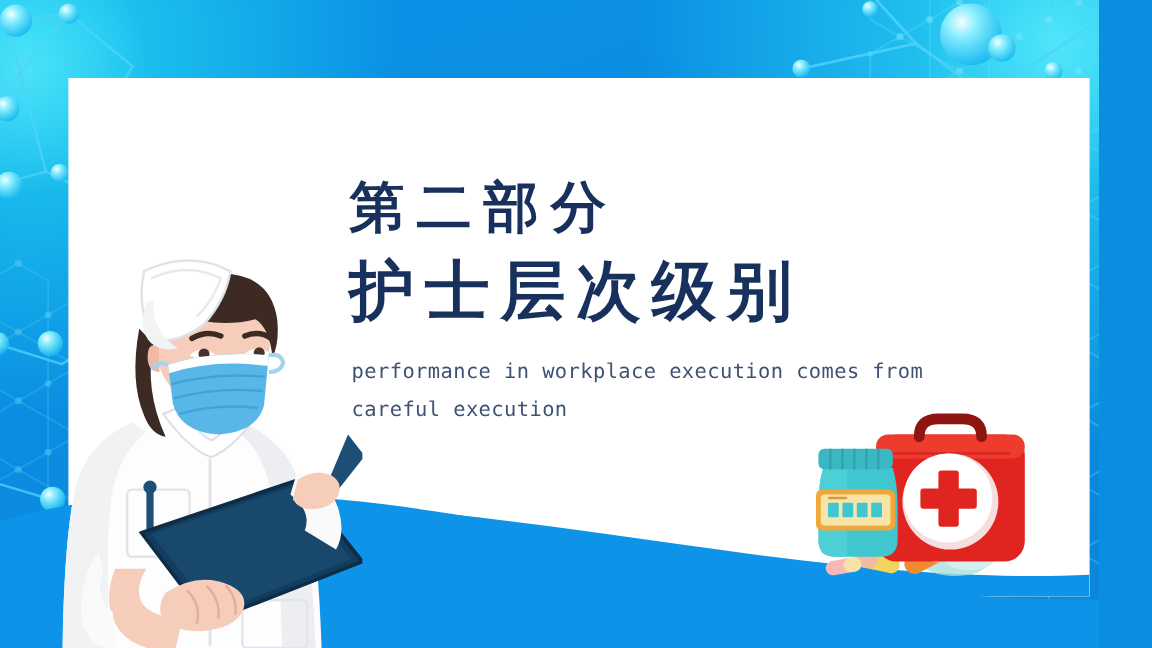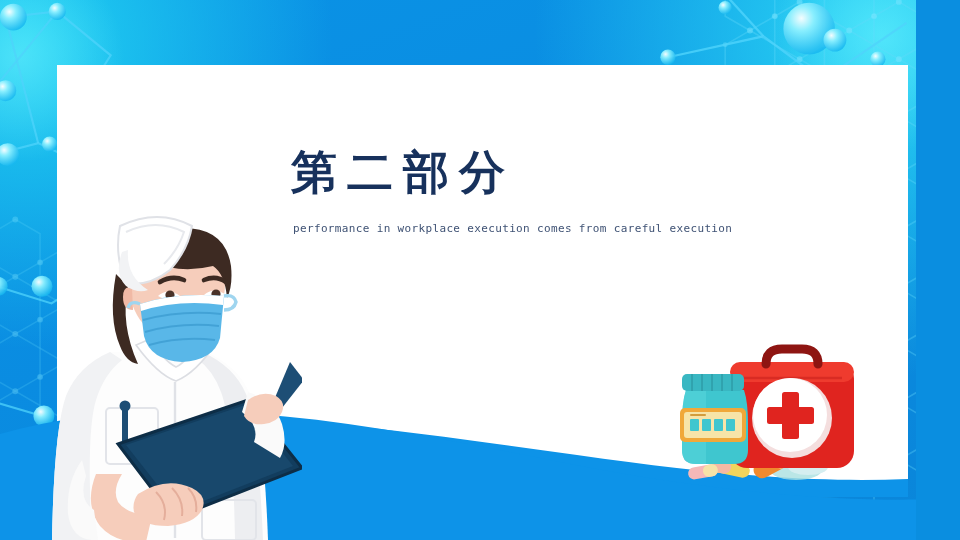--- a/index.html
+++ b/index.html
@@ -35,21 +35,21 @@
     letter-spacing:10px;line-height:1.06;margin:0;
   }
   .title-2{
     font-family:"Liberation Sans",sans-serif;
     font-size:54px;font-weight:700;color:#17315c;
     letter-spacing:9px;line-height:1.12;margin:16px 0 0 0;
   }
   .subtitle{
     margin:22px 0 0 2px;
     font-family:"DejaVu Sans Mono","Liberation Mono",monospace;
-    font-size:11px;font-weight:400;color:#3f5274;
+    font-size:17px;font-weight:400;color:#3f5274;
     line-height:1.85;letter-spacing:.35px;
   }
 
   
   .nurse{position:absolute;left:52px;top:212px;width:250px;height:328px;}
   .kit{position:absolute;left:668px;top:338px;width:212px;height:146px;}
 </style>
 </head>
 <body>
 
@@ -151,20 +151,21 @@
   </svg>
 
   <div class="card">
 
     <svg class="card-wave" viewBox="0 0 851 110" preserveAspectRatio="none">
       <path d="M0 62 C 150 10, 330 42, 520 68 C 660 88, 760 96, 851 92 L851 110 L0 110 Z" fill="#0d93e8"></path>
     </svg>
 
     <div style="position:absolute;left:234px;top:83px;width:560px;">
       <div class="title-1">第二部分</div>
+      <div class="title-2">护士层次级别</div>
       <div class="subtitle">
         <div>performance in workplace execution comes from careful execution</div>
       </div>
     </div>
 
     <svg class="kit" style="left:611px;top:273px;" viewBox="0 0 212 146">
 
       <ellipse cx="128" cy="132" rx="26" ry="10" fill="#a9e0e0" opacity=".8"></ellipse>
       <ellipse cx="140" cy="129" rx="20" ry="8" fill="#d5eef0"></ellipse>
       <g transform="rotate(-28 104 126)">

